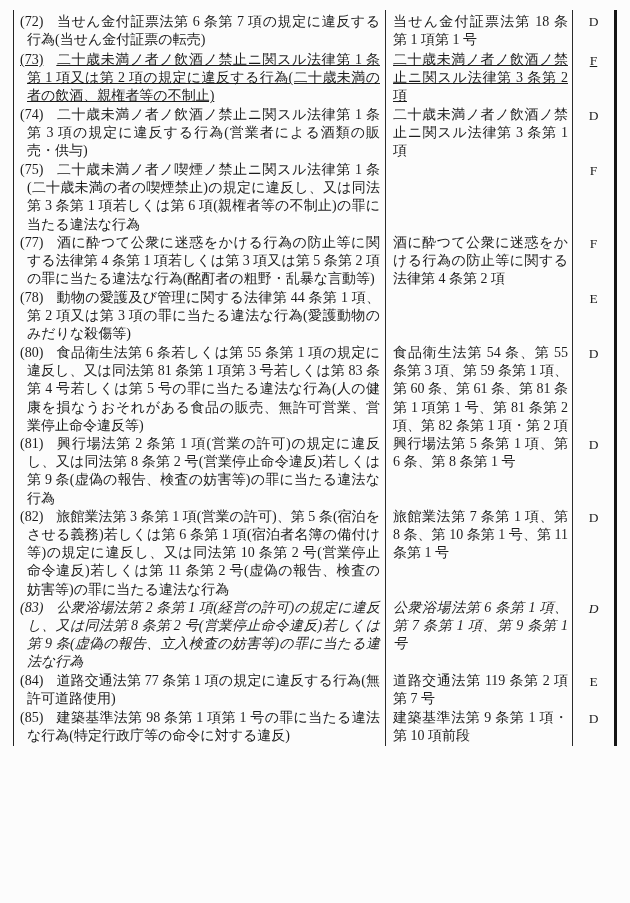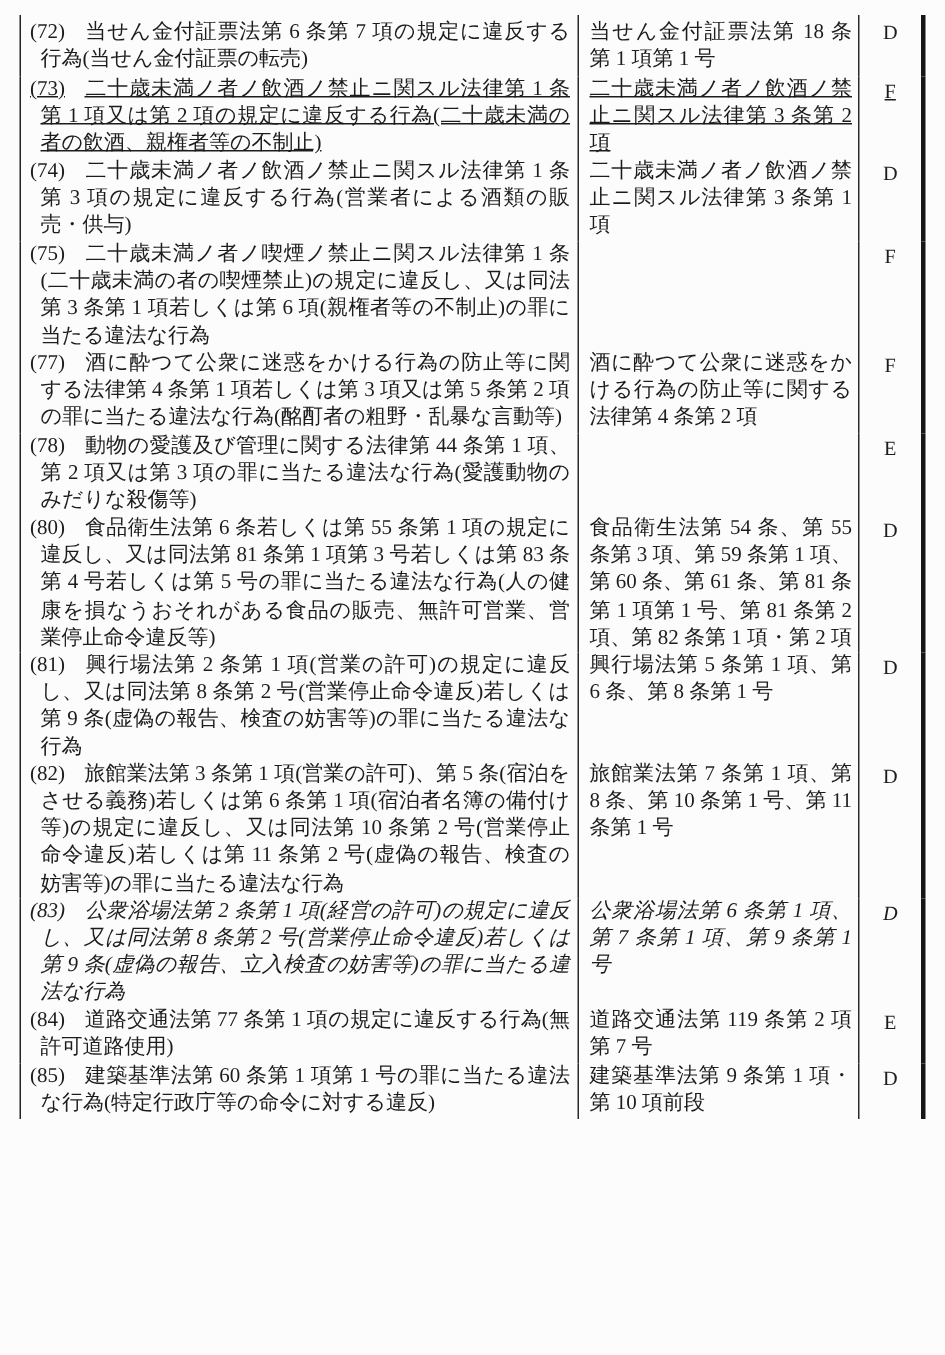--- a/index.html
+++ b/index.html
@@ -164,21 +164,21 @@
           <td class="act-cell">
             <div class="item"><span class="num">(84)</span><span>道路交通法第 77 条第 1 項の規定に違反する行為(無許可道路使用)</span></div>
           </td>
           <td class="ref-cell">
             <div>道路交通法第 119 条第 2 項第 7 号</div>
           </td>
           <td class="cat-cell">E</td>
         </tr>
         <tr style="height: 37px;">
           <td class="act-cell">
-            <div class="item"><span class="num">(85)</span><span>建築基準法第 60 条第 1 項第 1 号の罪に当たる違法な行為(特定行政庁等の命令に対する違反)</span></div>
+            <div class="item"><span class="num">(85)</span><span>建築基準法第 98 条第 1 項第 1 号の罪に当たる違法な行為(特定行政庁等の命令に対する違反)</span></div>
           </td>
           <td class="ref-cell">
             <div>建築基準法第 9 条第 1 項・第 10 項前段</div>
           </td>
           <td class="cat-cell">D</td>
         </tr>
       </tbody>
   </table>
 </div>
 

